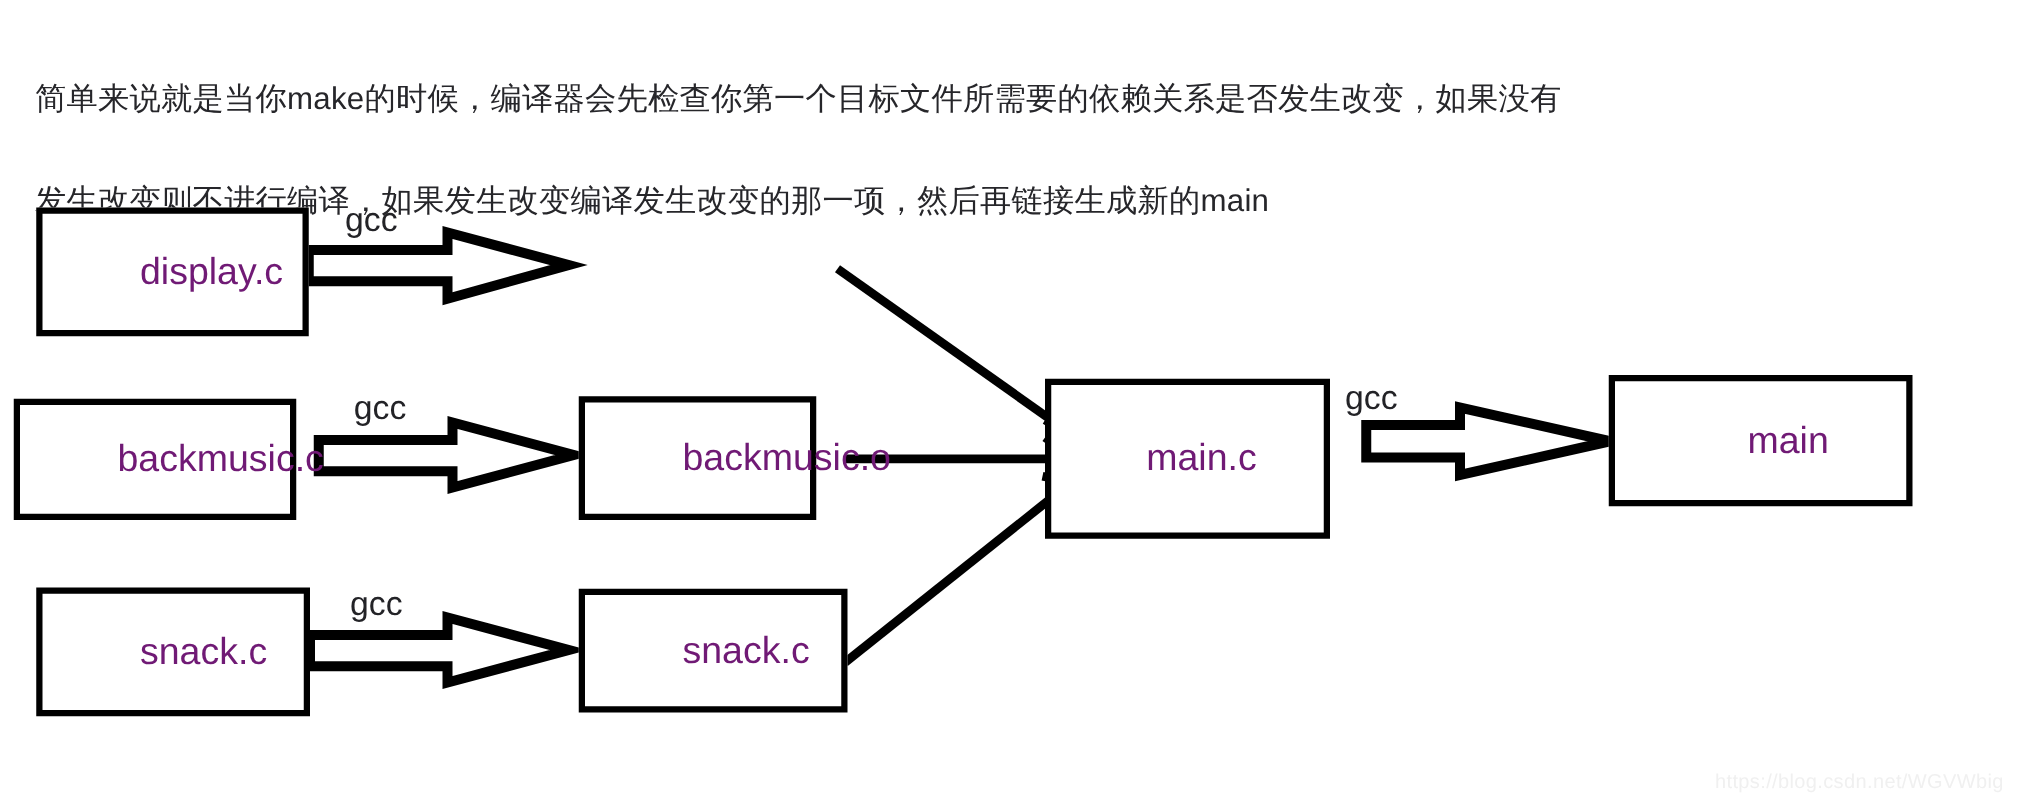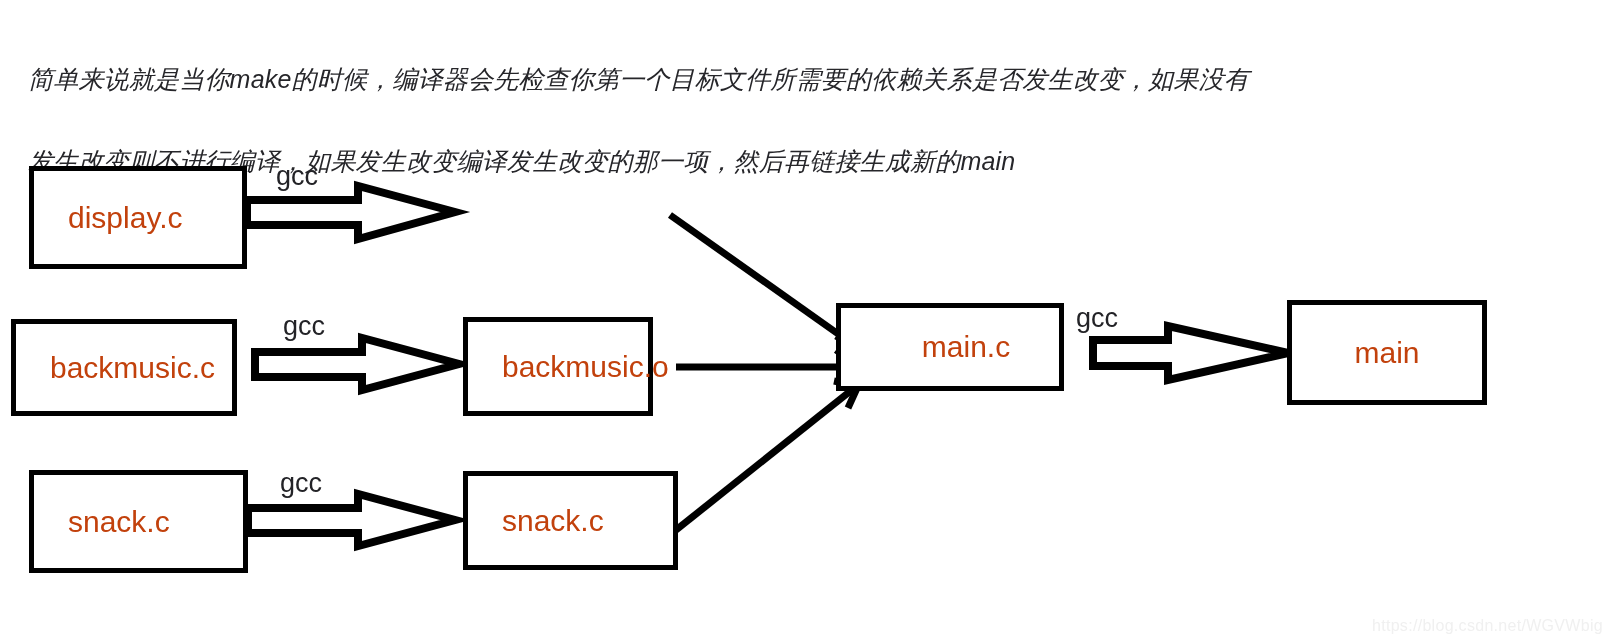--- a/index.html
+++ b/index.html
@@ -19,21 +19,20 @@
   #paragraph {
     position: absolute;
     left: 28px;
     top: 18px;
     width: 1420px;
     font-size: 25px;
     line-height: 41px;
     color: #26262a;
     letter-spacing: 0.2px;
     white-space: pre-line;
-    font-style: italic;
   }
   #paragraph .line { display: block; }
 
   #diagram {
     position: absolute;
     left: 0;
     top: 0;
     width: 1615px;
     height: 643px;
   }
@@ -43,22 +42,23 @@
     box-sizing: border-box;
     border: 5px solid #000000;
     background: #ffffff;
     display: flex;
     align-items: center;
     justify-content: flex-start;
     padding-left: 34px;
   }
   .node .node-label {
     font-size: 30px;
-    color: #c2410c;
+    color: #701a75;
     white-space: nowrap;
+    margin-left: 44px;
   }
 
   .edge-label {
     position: absolute;
     font-size: 27px;
     color: #232327;
     white-space: nowrap;
     text-align: center;
   }
 
@@ -125,25 +125,25 @@
 
 
   <div class="node" style="left:463px; top:317px; width:190px; height:99px;">
     <span class="node-label">backmusic.o</span>
   </div>
 
   <div class="node" style="left:463px; top:471px; width:215px; height:99px;">
     <span class="node-label">snack.c</span>
   </div>
 
-  <div class="node" style="left:836px; top:303px; width:228px; height:88px; padding-left:32px;justify-content:center;">
+  <div class="node" style="left:836px; top:303px; width:228px; height:128px; padding-left:32px;">
     <span class="node-label">main.c</span>
   </div>
 
-  <div class="node" style="left:1287px; top:300px; width:200px; height:105px; justify-content:center; padding-left:0;">
+  <div class="node" style="left:1287px; top:300px; width:243px; height:105px; justify-content:center; padding-left:0;">
     <span class="node-label">main</span>
   </div>
 
   <div class="edge-label" style="left:276px; top:161px;">gcc</div>
 
   <div class="edge-label" style="left:283px; top:311px;">gcc</div>
 
   <div class="edge-label" style="left:280px; top:468px;">gcc</div>
 
   <div class="edge-label" style="left:1076px; top:303px;">gcc</div>

